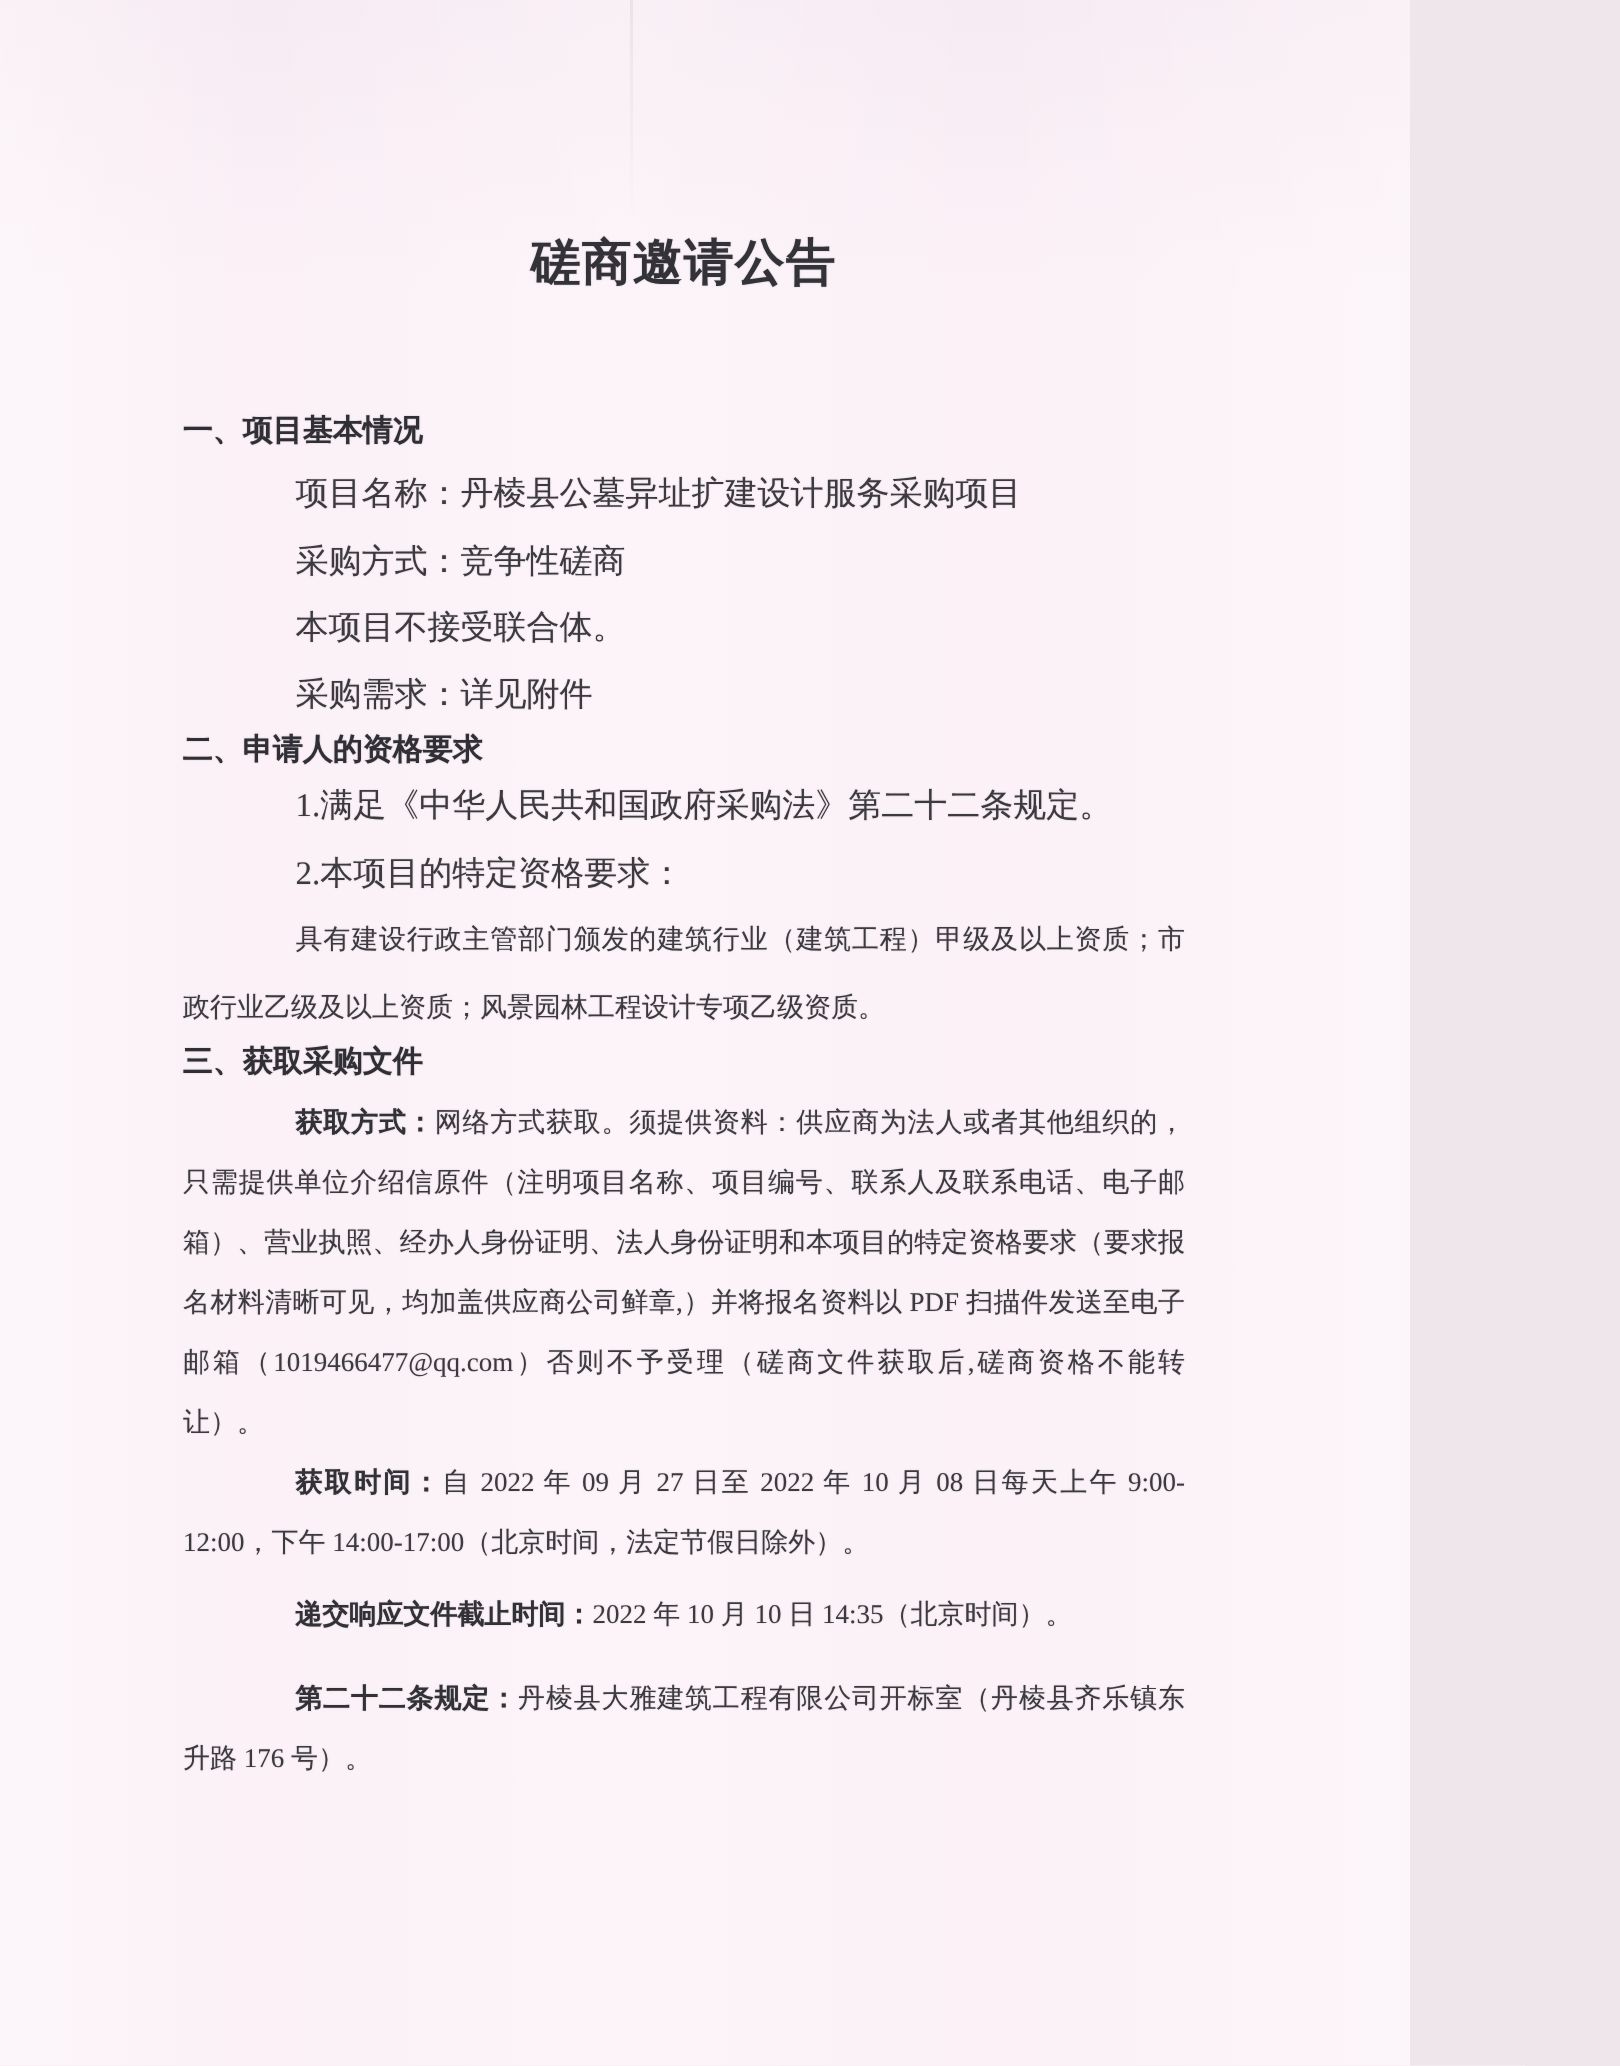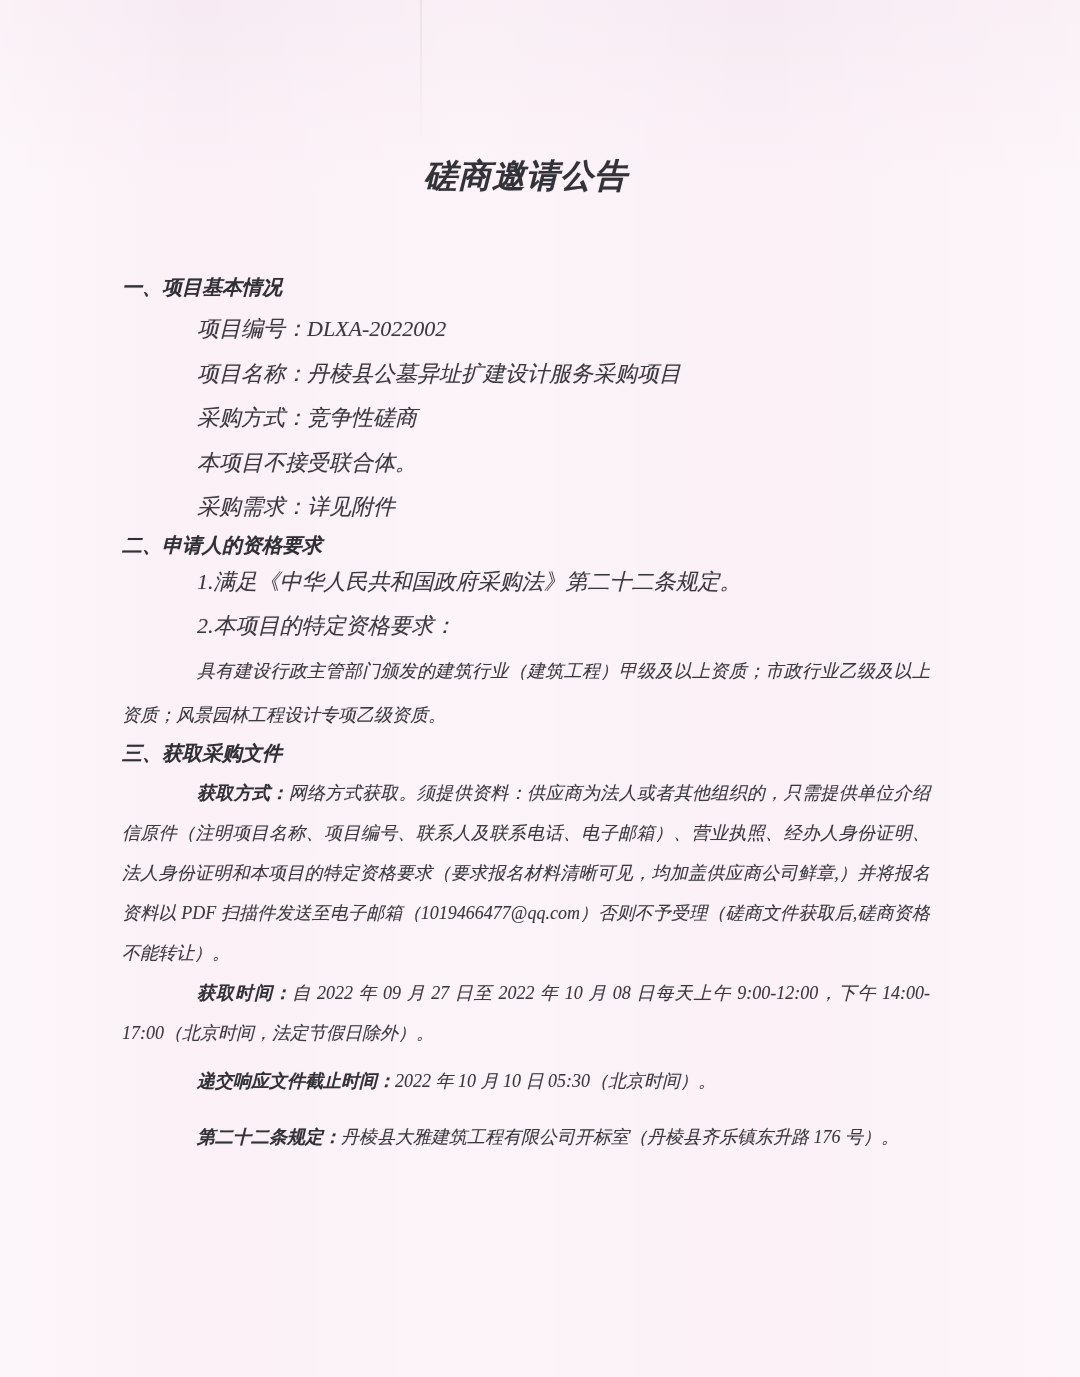--- a/index.html
+++ b/index.html
@@ -3,28 +3,27 @@
 <meta charset="utf-8">
 <style>
   html, body { margin: 0; padding: 0; }
   body {
     width: 1080px; height: 1377px;
     background: #efe6ec;
     font-family: "Liberation Serif", serif;
   }
   .page {
     position: relative;
-    width: 1080px; height: 1377px;
+    width: 940px; height: 1377px;
     overflow: hidden;
     background:
       linear-gradient(90deg, rgba(255,255,255,0.35) 0%, rgba(255,255,255,0) 18%, rgba(255,255,255,0.25) 44%, rgba(255,255,255,0) 70%, rgba(255,255,255,0.3) 100%),
       linear-gradient(180deg, rgba(244,230,239,0.6) 0%, rgba(252,242,248,0) 14%),
       #fbf1f7;
     color: #3c3a40;
-    font-style: italic;
   }
   .crease {
     position: absolute; left: 420px; top: 0; width: 2px; height: 150px;
     background: linear-gradient(180deg, rgba(120,100,115,0.10), rgba(120,100,115,0));
   }
   .doc {
     position: absolute; top: 0; left: 0; right: 0; bottom: 0;
     padding: 152px 150px 0 122px;
     box-sizing: border-box;
   }
@@ -73,36 +72,35 @@
 <div class="page">
   <div class="crease"></div>
 
   <div class="doc">
 
     <div class="title">磋商邀请公告</div>
     <div class="after-title"></div>
 
     <h2 class="sec h-out">一、项目基本情况</h2>
     <div class="s1-lines">
-      <p class="line">项目编号：DLXA-2022002</p>
       <p class="line">项目名称：丹棱县公墓异址扩建设计服务采购项目</p>
       <p class="line">采购方式：竞争性磋商</p>
       <p class="line">本项目不接受联合体。</p>
       <p class="line">采购需求：详见附件</p>
     </div>
 
     <h2 class="sec h-out m-t10">二、申请人的资格要求</h2>
     <div>
       <p class="line">1.满足《中华人民共和国政府采购法》第二十二条规定。</p>
       <p class="line">2.本项目的特定资格要求：</p>
       <p class="para">具有建设行政主管部门颁发的建筑行业（建筑工程）甲级及以上资质；市政行业乙级及以上资质；风景园林工程设计专项乙级资质。</p>
     </div>
 
     <h2 class="sec h-in m-t5">三、获取采购文件</h2>
     <div class="s3">
       <p class="para m-t5"><b class="lbl">获取方式：</b><span>网络方式获取。须提供资料：供应商为法人或者其他组织的，只需提供单位介绍信原件（注明项目名称、项目编号、联系人及联系电话、电子邮箱）、营业执照、经办人身份证明、法人身份证明和本项目的特定资格要求（要求报名材料清晰可见，均加盖供应商公司鲜章,）并将报名资料以 PDF 扫描件发送至电子邮箱（1019466477@qq.com）否则不予受理（磋商文件获取后,磋商资格不能转让）。</span></p>
       <p class="para"><b class="lbl">获取时间：</b><span>自 2022 年 09 月 27 日至 2022 年 10 月 08 日每天上午 9:00-12:00，下午 14:00-17:00（北京时间，法定节假日除外）。</span></p>
-      <p class="para p4"><b class="lbl">递交响应文件截止时间：</b><span>2022 年 10 月 10 日 05:30（北京时间）。</span></p>
+      <p class="para p4"><b class="lbl">递交响应文件截止时间：</b><span>2022 年 10 月 10 日 14:35（北京时间）。</span></p>
       <p class="para p5"><b class="lbl">第二十二条规定：</b><span>丹棱县大雅建筑工程有限公司开标室（丹棱县齐乐镇东升路 176 号）。</span></p>
     </div>
 
   </div>
 </div>
 
 </body></html>

